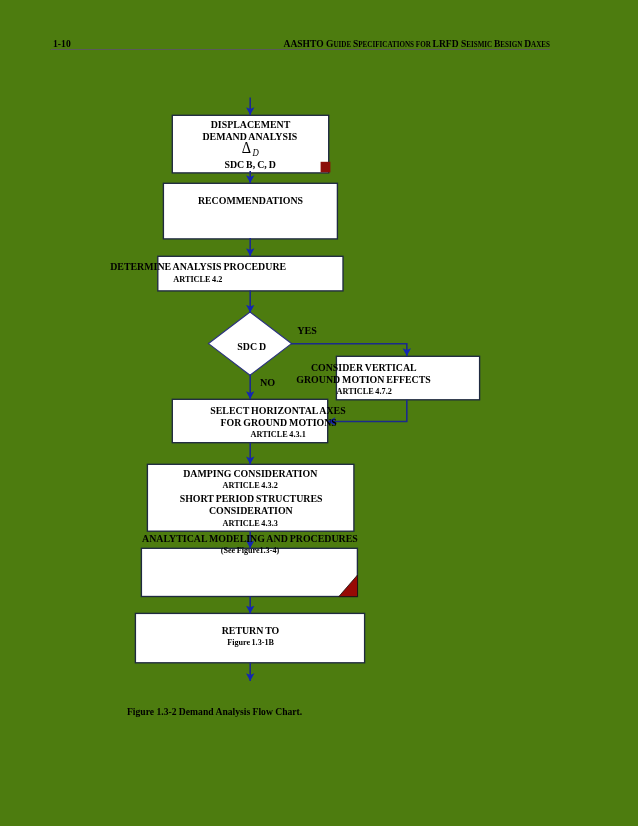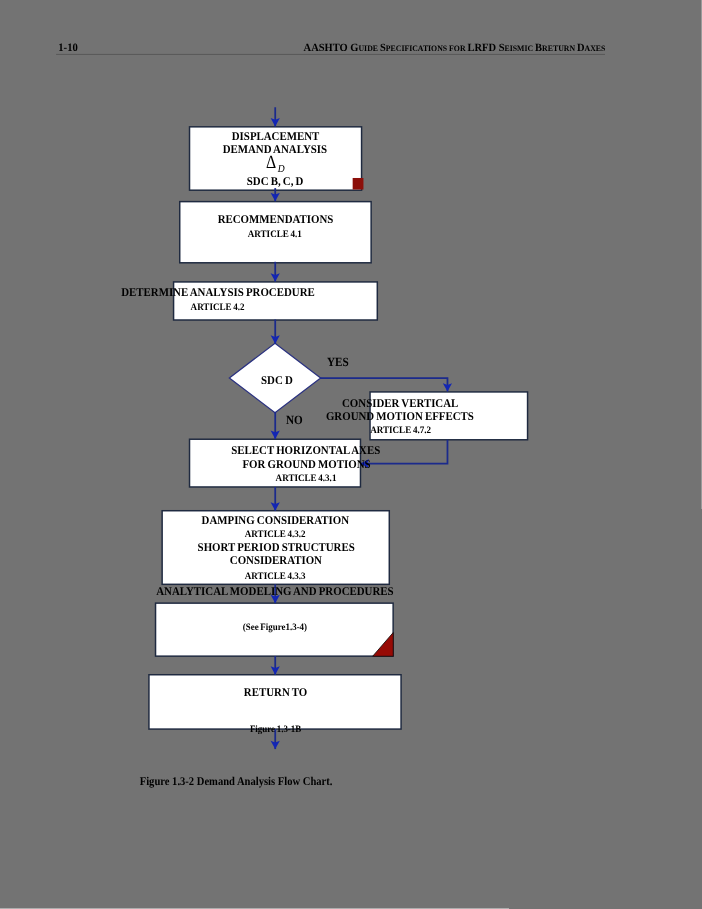--- a/index.html
+++ b/index.html
@@ -1,46 +1,46 @@
 <!DOCTYPE html>
 <html><head>
 <meta charset="utf-8">
 <title>Demand Analysis Flow Chart</title>
 <style>
   html,body{margin:0;padding:0;}
   body{width:638px;height:826px;background:#ffffff;font-family:"Liberation Serif",serif;overflow:hidden;}
-  .page{position:relative;width:638px;height:826px;background:#737373;}
+  .page{position:relative;width:638px;height:826px;background:#4d7c0f;}
   .hdr{position:absolute;left:51px;top:38px;width:499px;height:14px;}
   .hdr-left{position:absolute;left:2px;top:0;font-weight:bold;font-size:10.4px;color:#000;transform-origin:left center;transform:scaleX(0.93);}
   .hdr-right{position:absolute;right:0px;top:-0.5px;font-weight:bold;font-size:10.1px;color:#000;white-space:nowrap;transform-origin:right center;transform:scaleX(0.945);}
   .hdr-right .sc{font-size:7.5px;}
   .hdr-rule{position:absolute;left:50.5px;top:48.8px;width:499.5px;height:1px;background:#5a5a5a;}
   .chart{position:absolute;left:0;top:0;width:638px;height:826px;}
   .chart svg{position:absolute;left:0;top:0;}
   .node{position:absolute;text-align:center;color:#000;font-family:"Liberation Serif",serif;white-space:nowrap;}
   .node > div{white-space:nowrap;overflow:visible;}
   .node > div > span{position:relative;left:calc(var(--cx) - 319px);display:inline-block;width:max-content;word-spacing:-0.55px;transform:scaleX(0.915);}
   .t1{font-weight:bold;font-size:10.8px;line-height:12.1px;}
   .t2{font-weight:bold;font-size:9.0px;line-height:12.6px;}
-  .t3{font-weight:bold;font-size:8.9px;line-height:13.8px;margin-top:20px;}
+  .t3{font-weight:bold;font-size:8.9px;line-height:13.8px;}
   .lbl{position:absolute;font-weight:bold;font-size:11.4px;line-height:11.4px;color:#000;white-space:nowrap;}
   .lbl > span{display:inline-block;width:max-content;transform:scaleX(0.89);}
   .caption{position:absolute;left:127px;top:705.2px;font-weight:bold;font-size:10.8px;color:#000;white-space:nowrap;}
   .caption > span{display:inline-block;width:max-content;transform:scaleX(0.89);transform-origin:left center;}
   .delta{line-height:14px;}
   .delta .dg{font-size:17px;font-weight:normal;display:inline-block;width:max-content;transform:translateY(-1.3px) scaleX(0.85);}
   .delta .ds{font-size:9.8px;font-style:italic;display:inline-block;width:max-content;transform:translateY(2.4px) scaleX(0.89);}
 </style>
 </head>
 <body>
 
 <div class="page">
   <div class="hdr">
     <div class="hdr-left">1-10</div>
-    <div class="hdr-right"><span>AASHTO </span><span>G</span><span class="sc">UIDE </span><span>S</span><span class="sc">PECIFICATIONS FOR </span><span>LRFD S</span><span class="sc">EISMIC </span><span>B</span><span class="sc">RETURN </span><span>D</span><span class="sc">AXES</span></div>
+    <div class="hdr-right"><span>AASHTO </span><span>G</span><span class="sc">UIDE </span><span>S</span><span class="sc">PECIFICATIONS FOR </span><span>LRFD S</span><span class="sc">EISMIC </span><span>B</span><span class="sc">ESIGN </span><span>D</span><span class="sc">AXES</span></div>
   </div>
   <div class="hdr-rule"></div>
 
   <div class="chart">
     <svg width="638" height="826" viewBox="0 0 638 826">
       <defs>
         <marker id="ah" markerWidth="10" markerHeight="9" refX="7.9" refY="4.5" orient="auto" markerUnits="userSpaceOnUse">
           <path d="M0.2,0.3 L7.9,4.5 L0.2,8.7 L1.8,4.5 Z" fill="#1326b4"></path>
         </marker>
       </defs>
@@ -76,21 +76,20 @@
 
     <div class="node" style="left:0;top:117.8px;width:638px;--cx:250.25px;">
       <div class="t1"><span>DISPLACEMENT</span></div>
       <div class="t1"><span>DEMAND ANALYSIS</span></div>
       <div class="delta"><span class="dg">Δ</span><span class="ds">D</span></div>
       <div class="t1"><span>SDC B, C, D</span></div>
     </div>
 
     <div class="node" style="left:0;top:193.5px;width:638px;--cx:250.2px;">
       <div class="t1"><span>RECOMMENDATIONS</span></div>
-      <div class="t2"><span>ARTICLE 4.1</span></div>
     </div>
 
     <div class="node" style="left:0;top:260px;width:534px;--cx:250.3px;">
       <div class="t1"><span>DETERMINE ANALYSIS PROCEDURE</span></div>
       <div class="t2" style="line-height:15.3px;"><span>ARTICLE 4.2</span></div>
     </div>
 
     <div class="node" style="left:0;top:339.5px;width:638px;--cx:251.5px;">
       <div class="t1"><span>SDC D</span></div>
     </div>

